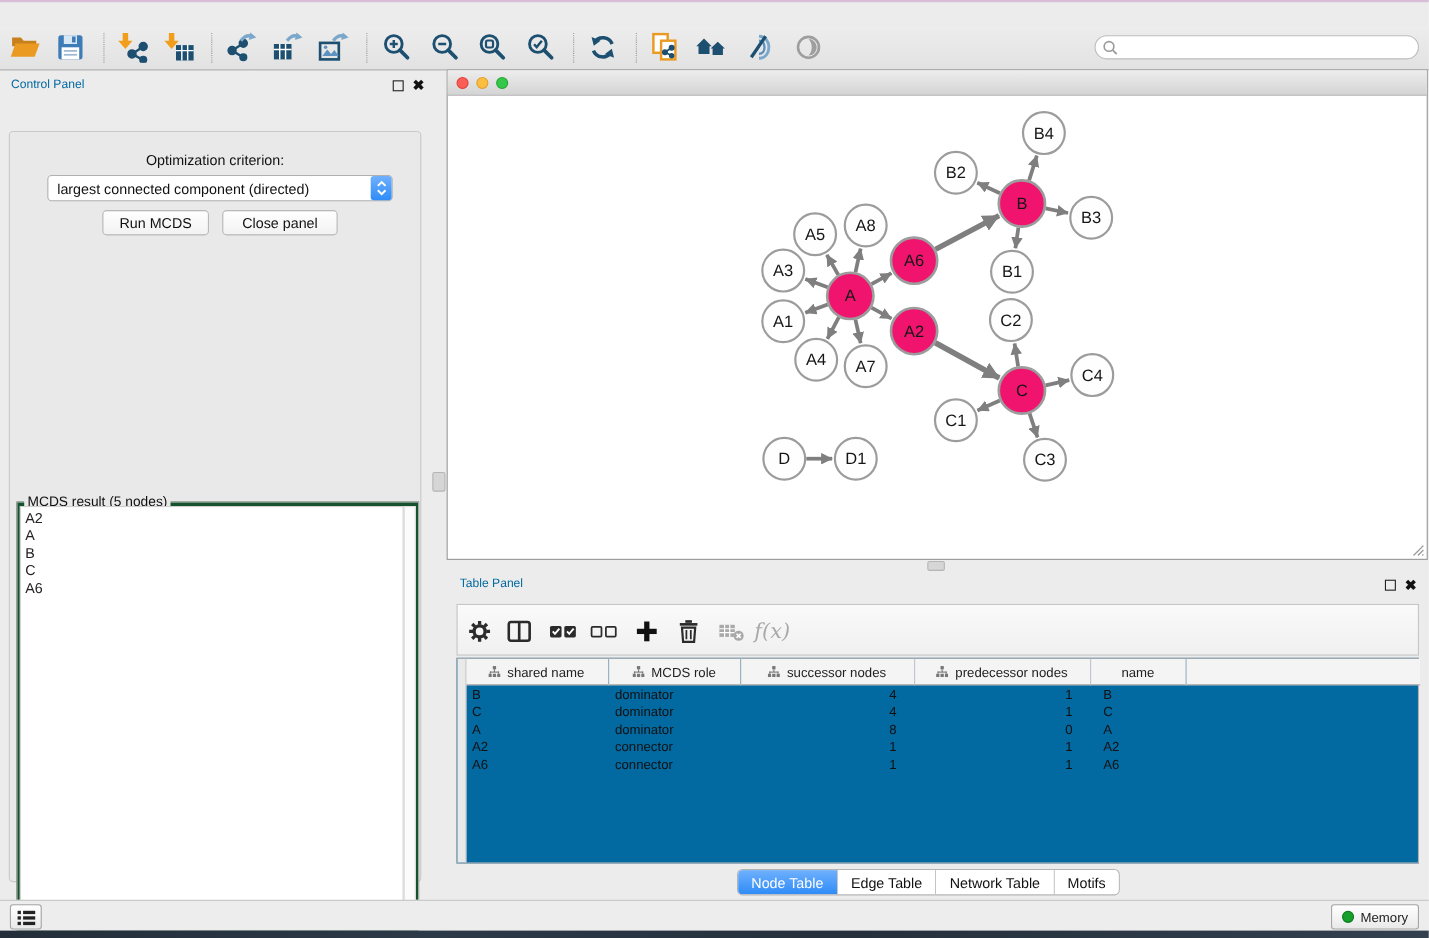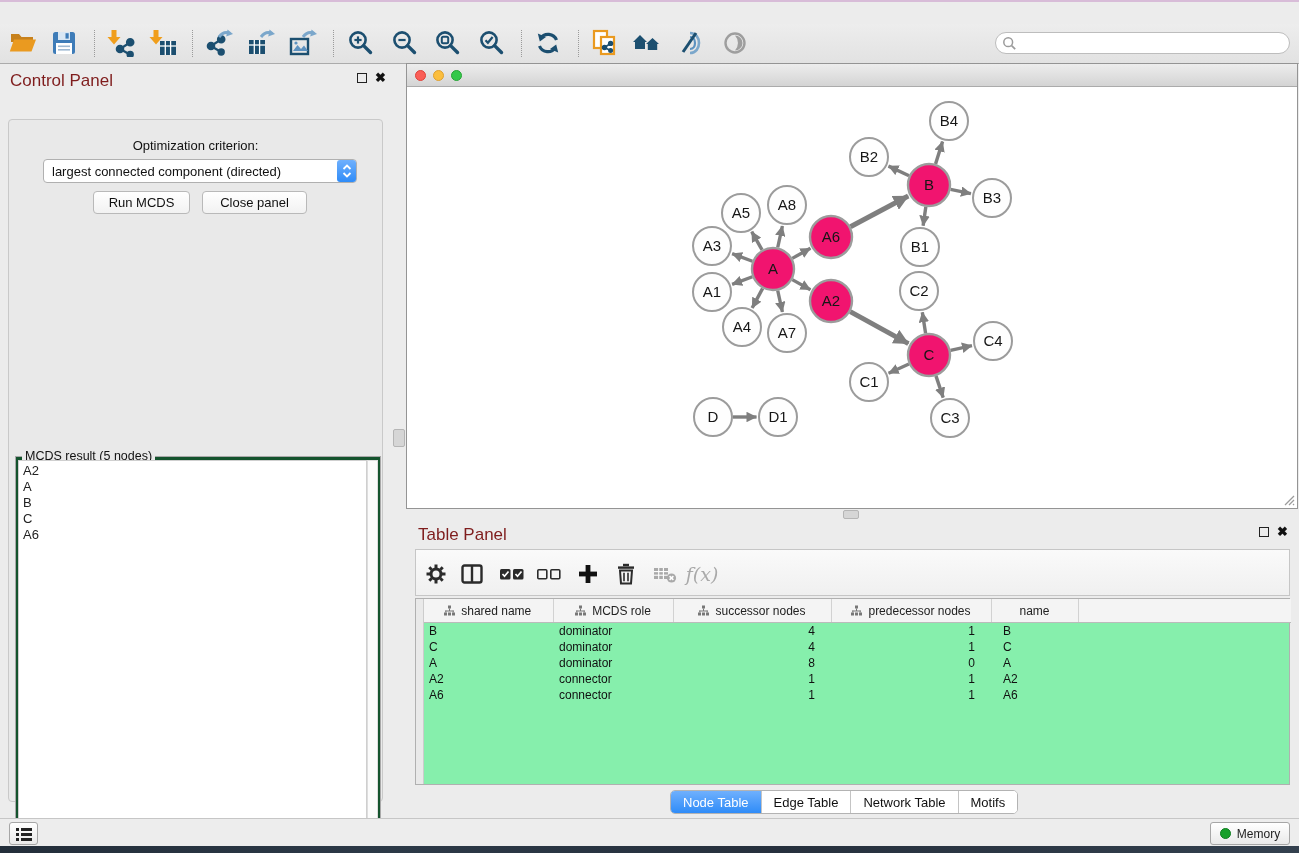--- a/index.html
+++ b/index.html
@@ -22,21 +22,21 @@
     background:linear-gradient(#ededed,#e2e2e2);border-bottom:1px solid #ababab;}
   .ticon{position:absolute;top:4px;width:30px;height:30px;display:flex;
     align-items:center;justify-content:center;cursor:default;}
   .tsep{position:absolute;top:6px;height:27px;width:0;border-left:1px dotted #9a9a9a;}
   .searchbox{position:absolute;left:995px;top:8px;width:295px;height:22px;
     background:#fff;border:1px solid #bdbdbd;border-radius:11px;box-sizing:border-box;
     display:flex;align-items:center;padding-left:6px;}
   .searchbox input{border:none;outline:none;flex:1;font-size:12px;background:transparent;
     font-family:"Liberation Sans",sans-serif;}
   
-  .panel-title{position:absolute;font-size:17px;color:#7f1d1d;}
+  .panel-title{position:absolute;font-size:11px;color:#0369a1;}
   .float-btn{position:absolute;width:10px;height:10px;border:1.6px solid #222;
     background:transparent;box-sizing:border-box;}
   .close-btn{position:absolute;font-size:13px;font-weight:bold;color:#111;line-height:10px;}
   
   .seg{position:absolute;display:flex;height:22px;border:1px solid #b3b3b3;
     border-radius:5px;overflow:hidden;background:#fff;}
   .seg-btn{display:flex;align-items:center;justify-content:center;font-size:13px;
     color:#111;background:#fff;border-right:1px solid #c4c4c4;padding:0 12px;cursor:default;}
   .seg-btn:last-child{border-right:none;}
   .seg-btn.active{background:linear-gradient(#6fb0fd,#2f8cf8);color:#fff;}
@@ -75,21 +75,21 @@
   .net-lights .light{width:11px;height:11px;}
   .net-canvas{position:absolute;left:1px;top:23px;}
   .resize-grip{position:absolute;right:2px;bottom:2px;}
   
   .tp-toolbar{position:absolute;left:415px;top:549px;width:875px;height:47px;
     background:linear-gradient(#fafafa,#f0f0f0);border:1px solid #c6c6c6;box-sizing:border-box;text-align:center;}
   .tp-ticon{position:absolute;top:10px;width:28px;height:28px;display:flex;
     align-items:center;justify-content:center;}
   .fx{font-family:"DejaVu Serif",serif;font-style:italic;font-size:19px;color:#a9a9a9;}
   .datatable-wrap{position:absolute;left:415px;top:598px;width:875px;height:187px;
-    background:#86efac;border:1px solid #b0b0b0;box-sizing:border-box;}
+    background:#0369a1;border:1px solid #b0b0b0;box-sizing:border-box;}
   .row-gutter{position:absolute;left:0;top:0;bottom:0;width:7px;background:#e9e9e9;
     border-right:1px solid #ccc;}
   table.data{border-collapse:collapse;table-layout:fixed;width:868px;margin-left:7px;
     font-size:12px;}
   table.data th{height:21px;background:#f4f4f4;border-bottom:1px solid #bbb;
     border-right:1px solid #d2d2d2;font-weight:normal;color:#222;font-size:12px;
     text-align:center;white-space:nowrap;overflow:hidden;}
   table.data th:last-child{border-right:none;}
   table.data th .hicon{margin-right:6px;vertical-align:-1px;}
   table.data td{height:16px;padding:0 6px;color:#111;white-space:nowrap;overflow:hidden;}

